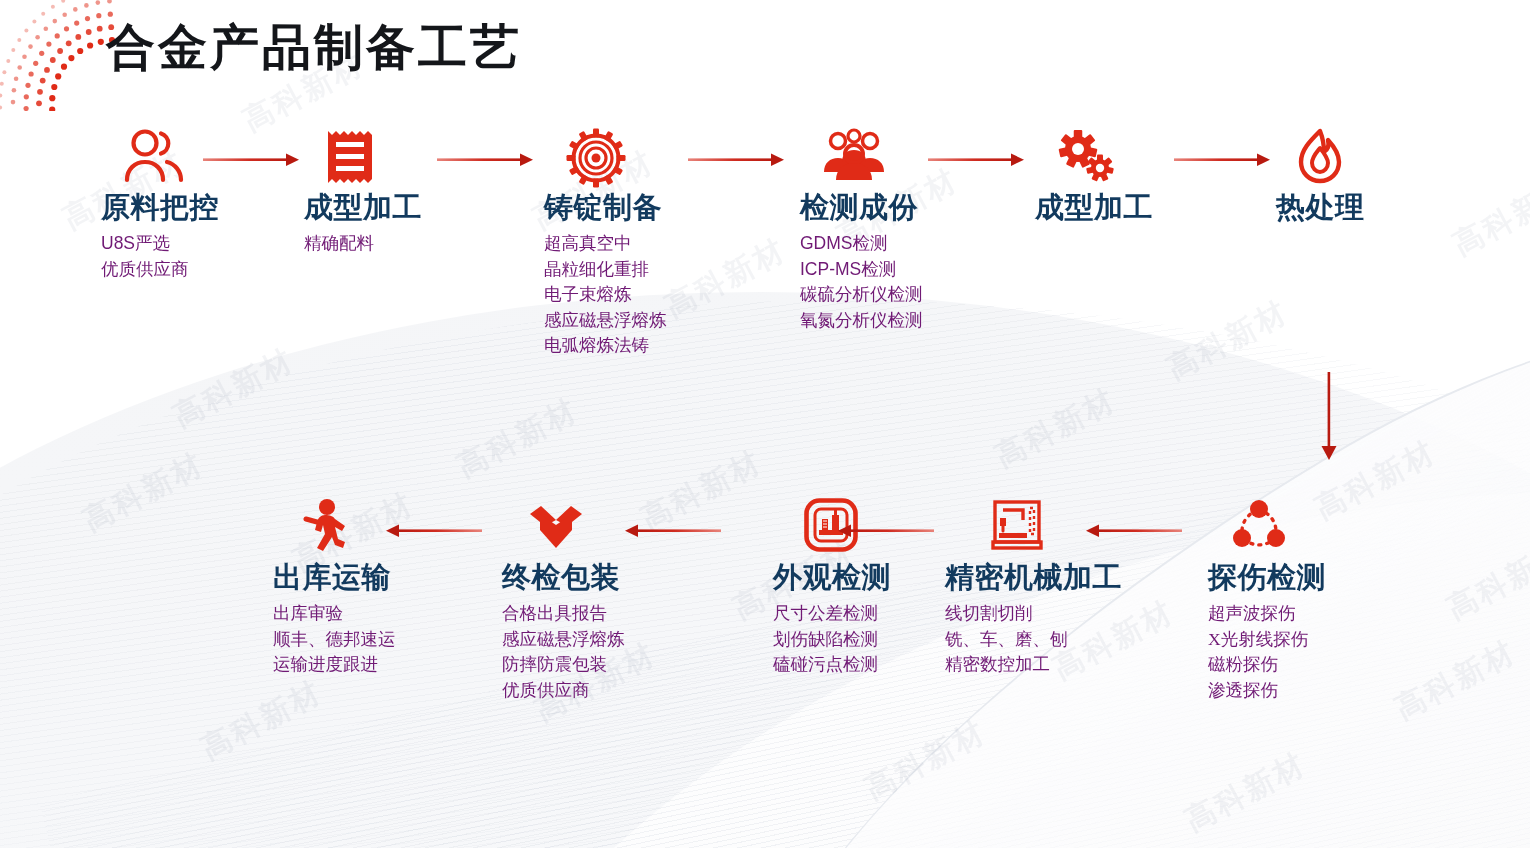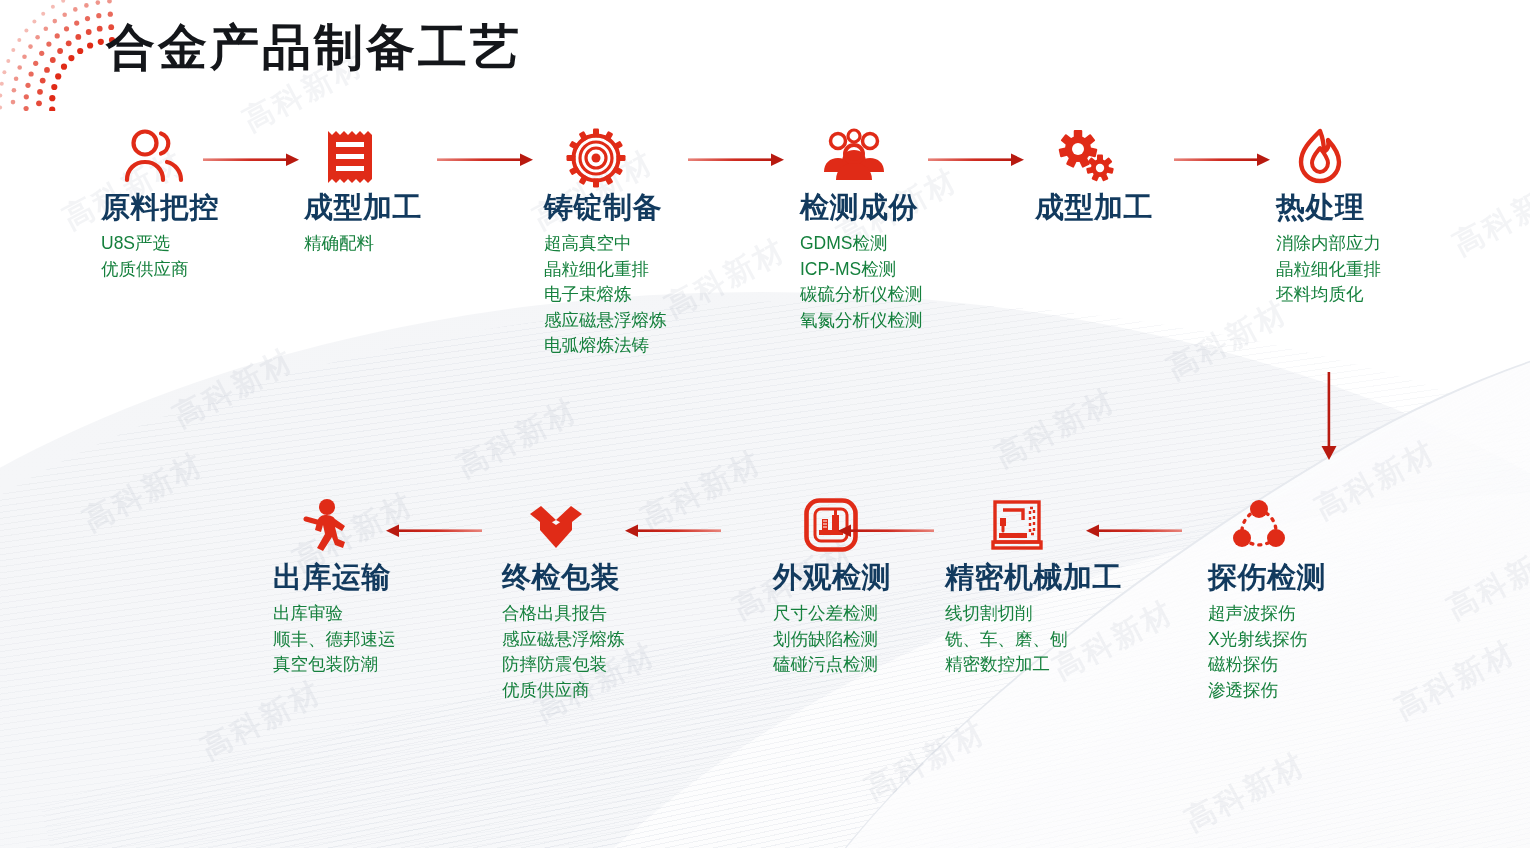--- a/index.html
+++ b/index.html
@@ -94,21 +94,21 @@
     font-size: 29px;
     font-weight: 700;
     color: #123a5e;
     letter-spacing: 0.5px;
     line-height: 30px;
     white-space: nowrap;
   }
   .step-lines { margin-top: 9px; }
   .step-line {
     font-size: 17.5px;
-    color: #15803d;
+    color: #701a75;
     line-height: 25.5px;
     white-space: nowrap;
     font-weight: 400;
   }
 
   
   .arrow { position: absolute; }
 
   
   .wm {
@@ -343,27 +343,22 @@
             <circle cx="43" cy="40" r="4.2" fill="#fff"></circle>
       </svg></div>
         <div class="step-title">成型加工</div>
       </div>
       <div class="step" style="left: 1276px; top: 128px;">
         <div class="step-icon" style="margin-left: 16px;"><svg xmlns="http://www.w3.org/2000/svg" width="56" height="58" viewBox="0 0 56 58">
         <path d="M28 3C18 13 9 22 9 34c0 11 8.5 19 19 19s19-8 19-19c0-9-5.5-16-11-22 1.5 6-1 10-4 12 0-9-2-16-4-21z" fill="none" stroke="#e02b17" stroke-width="4.4" stroke-linejoin="round"></path>
         <path d="M28 20c-4 5-8 9-8 15 0 5 4 9 8 9s8-4 8-9c0-5-4-10-8-15z" fill="none" stroke="#e02b17" stroke-width="4" stroke-linejoin="round"></path>
       </svg></div>
         <div class="step-title">热处理</div>
-        <div class="step-lines">
-          <div class="step-line">消除内部应力</div>
-          <div class="step-line">晶粒细化重排</div>
-          <div class="step-line">坯料均质化</div>
-        </div>
-      </div>
-      <div class="step" style="left: 1208px; top: 498px;">
+      </div>
+      <div class="step" style="left: 1208px; top: 498px; font-family: Liberation Serif, serif;">
         <div class="step-icon" style="margin-left: 22px;"><svg xmlns="http://www.w3.org/2000/svg" width="58" height="54" viewBox="0 0 58 54">
         <path d="M29 12 A22 22 0 0 1 45 40" fill="none" stroke="#e02b17" stroke-width="3.4" stroke-linecap="round" stroke-dasharray="2 6"></path>
         <path d="M45 40 A22 22 0 0 1 13 40" fill="none" stroke="#e02b17" stroke-width="3.4" stroke-linecap="round" stroke-dasharray="2 6"></path>
         <path d="M13 40 A22 22 0 0 1 29 12" fill="none" stroke="#e02b17" stroke-width="3.4" stroke-linecap="round" stroke-dasharray="2 6"></path>
         <circle cx="29" cy="11" r="9" fill="#e02b17"></circle>
         <circle cx="12" cy="40" r="9" fill="#e02b17"></circle>
         <circle cx="46" cy="40" r="9" fill="#e02b17"></circle>
       </svg></div>
         <div class="step-title">探伤检测</div>
         <div class="step-lines">
@@ -425,21 +420,21 @@
       <div class="step" style="left: 273px; top: 498px;">
         <div class="step-icon" style="margin-left: 27px;"><svg xmlns="http://www.w3.org/2000/svg" width="50" height="56" viewBox="0 0 50 56">
         <circle cx="27" cy="9" r="8" fill="#e02b17"></circle>
         <path d="M25 17c-4 0-7 3-8 7l-2 8 6 2 2-7 2 9-8 14 6 3 9-14 3 8 8 3 2-6-7-3-3-12 7 4 3-5-10-7c-2-3-5-4-10-4z" fill="#e02b17"></path>
         <path d="M6 21l11 3" stroke="#e02b17" stroke-width="5" stroke-linecap="round"></path>
       </svg></div>
         <div class="step-title">出库运输</div>
         <div class="step-lines">
           <div class="step-line">出库审验</div>
           <div class="step-line">顺丰、德邦速运</div>
-          <div class="step-line">真空包装防潮</div>
+          <div class="step-line">运输进度跟进</div>
         </div>
       </div>
     </div>
 
   <div id="arrows-layer">
       <div class="arrow" style="left: 203px; top: 152px;"><svg xmlns="http://www.w3.org/2000/svg" width="96" height="16" viewBox="0 0 96 16">
     <defs>
             <linearGradient id="gflowarrow1" x1="0" y1="0" x2="1" y2="0">
       <stop offset="0%" stop-color="#e8837a"></stop>
               <stop offset="55%" stop-color="#cf2b20"></stop>

